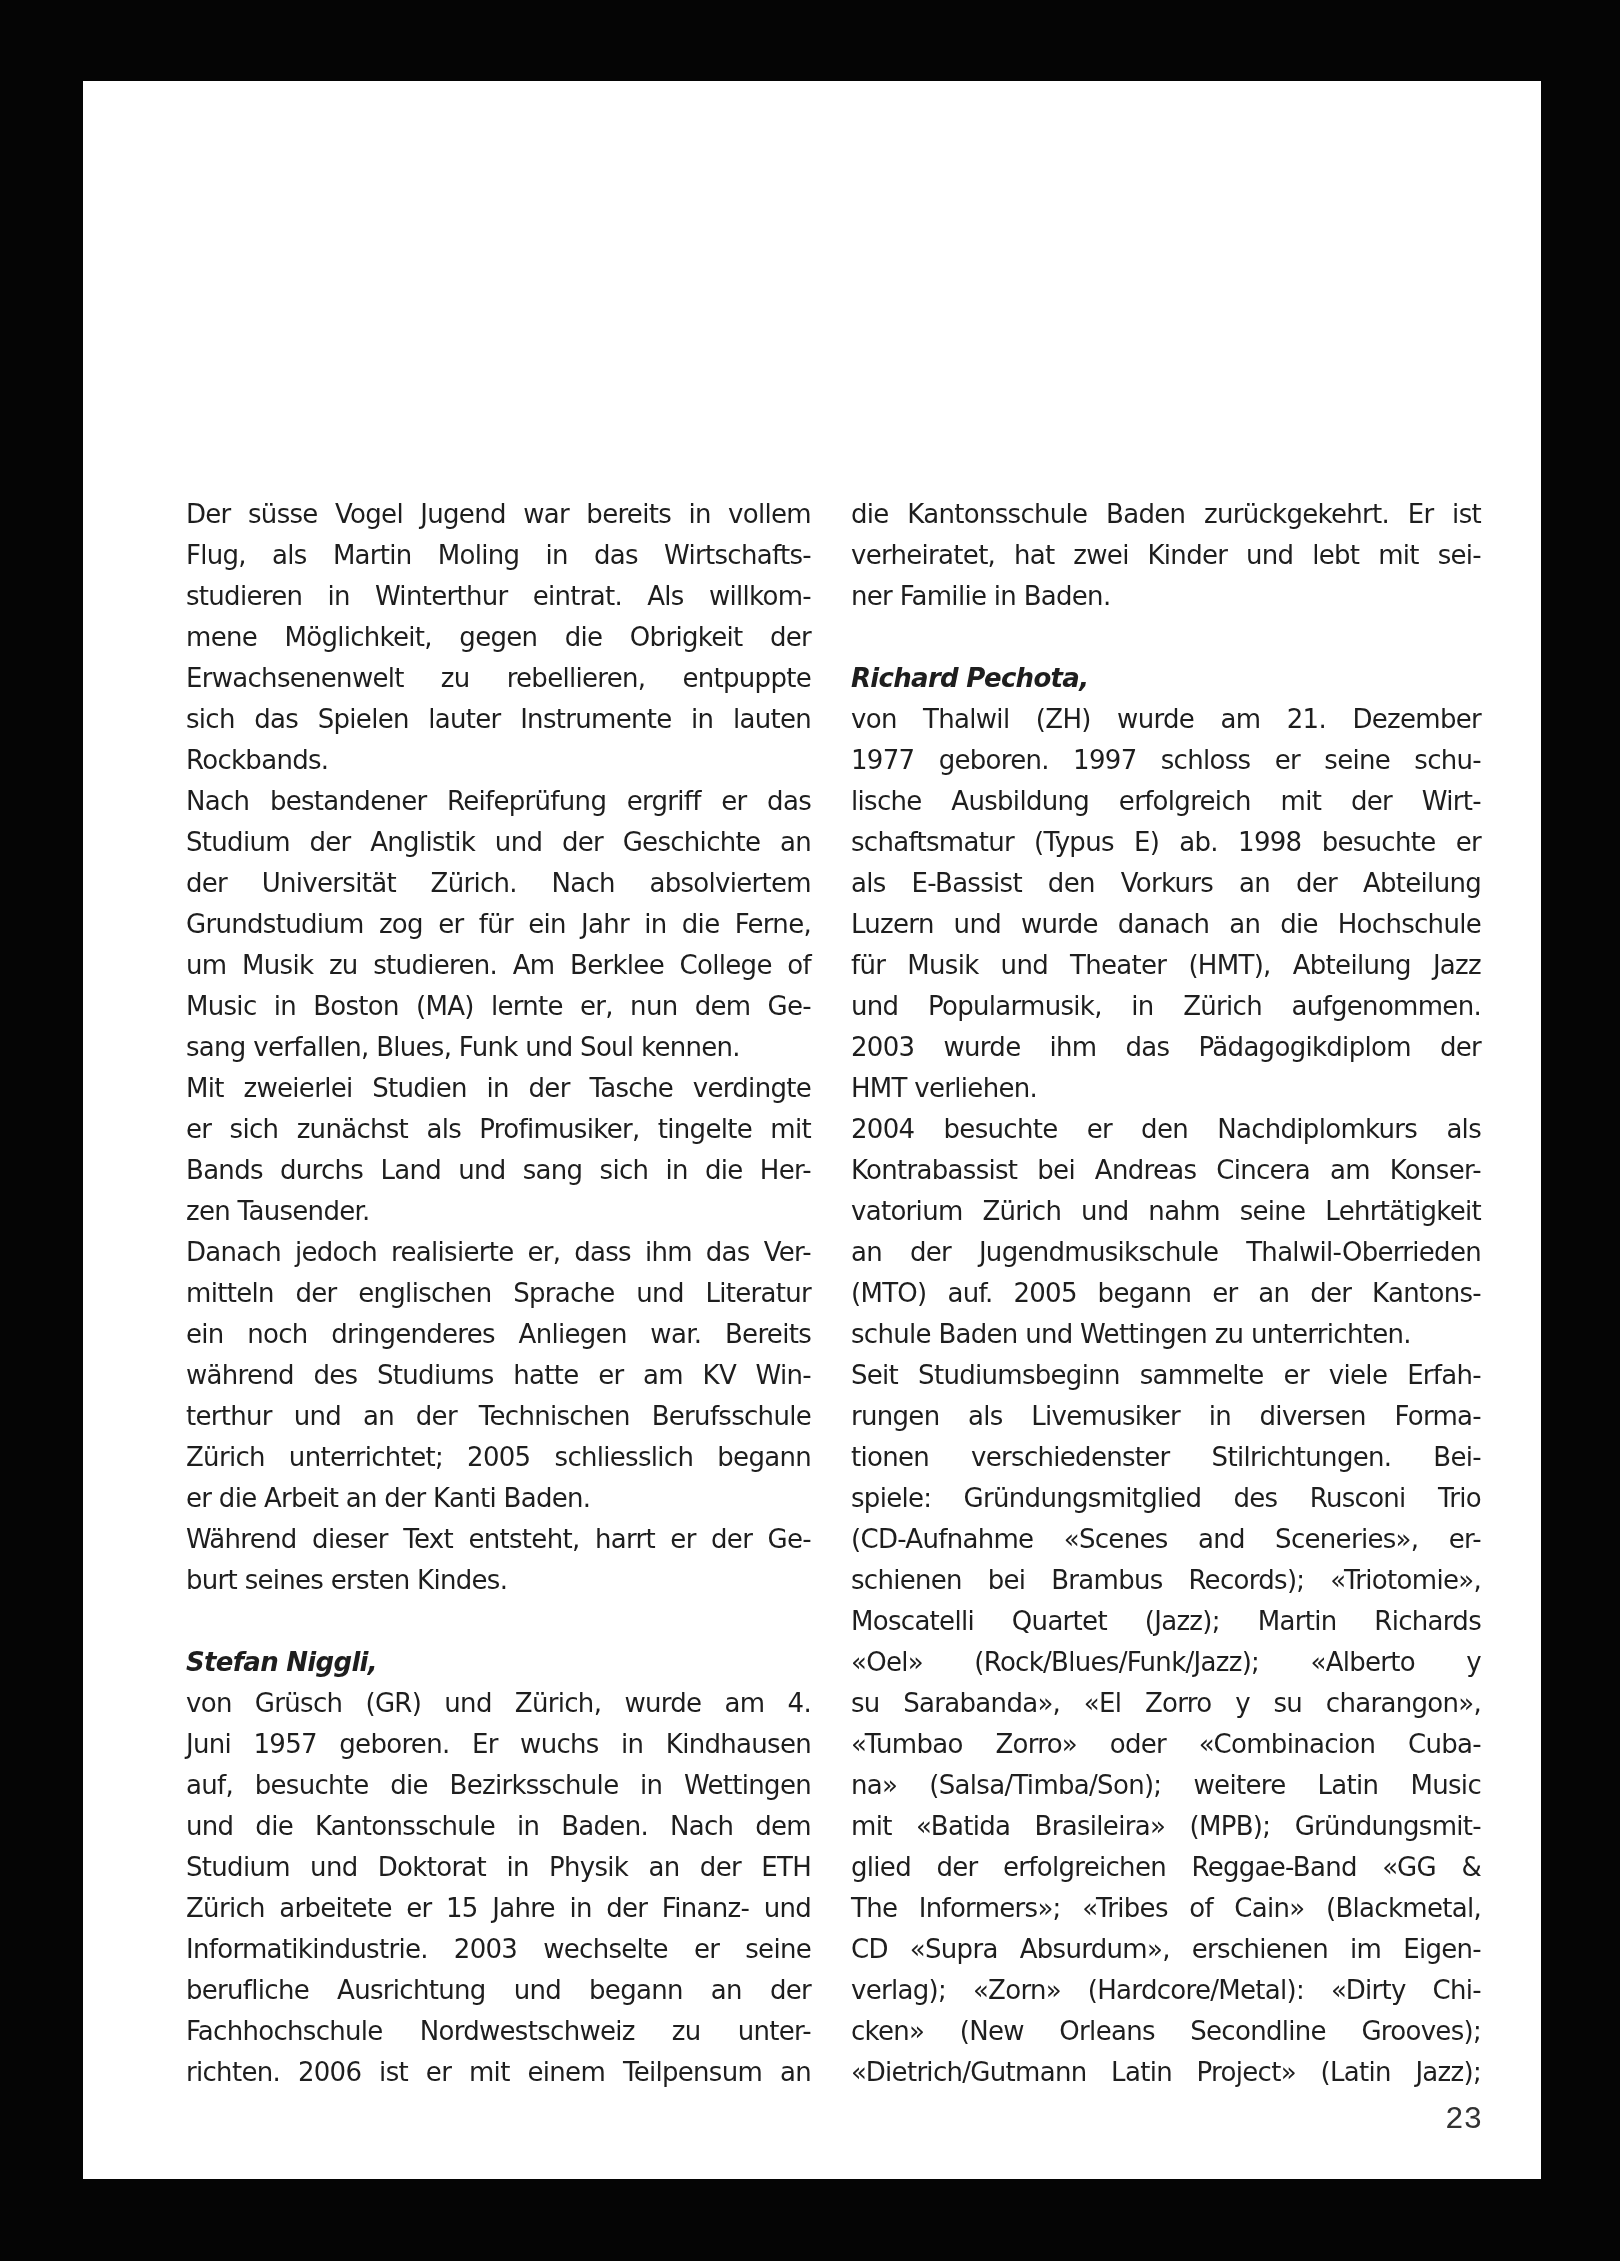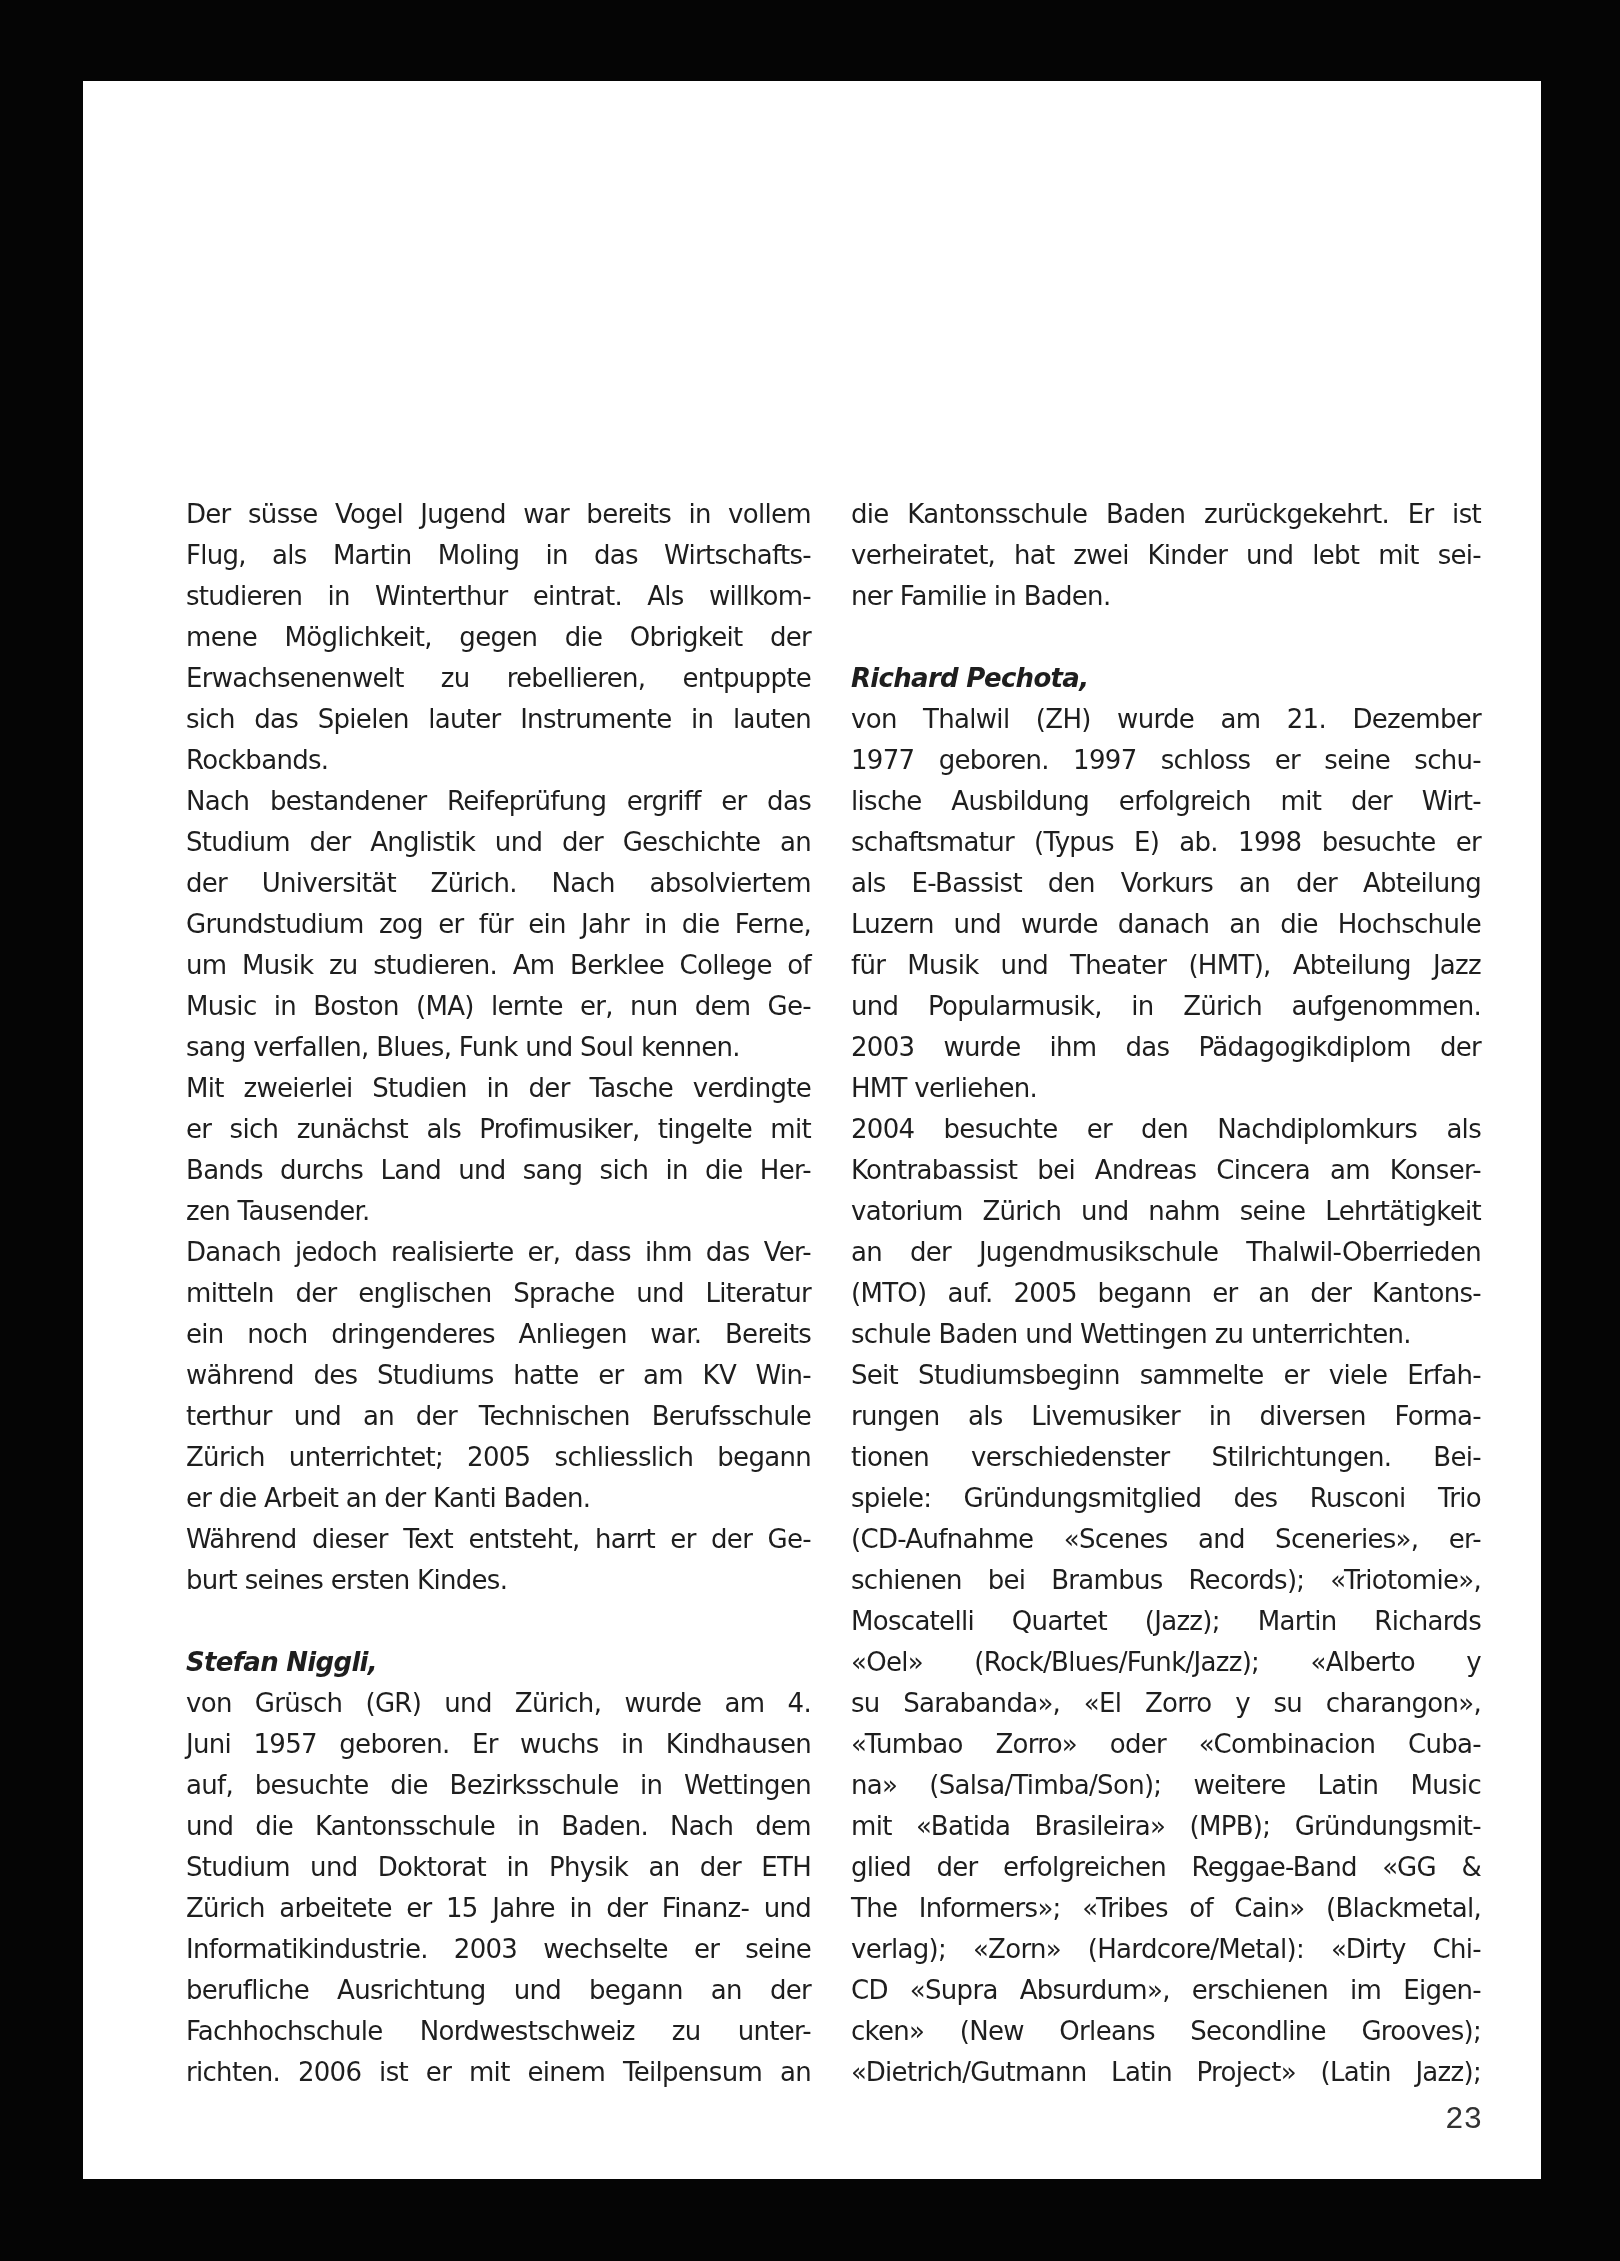--- a/index.html
+++ b/index.html
@@ -122,20 +122,20 @@
     <div class="line justify">(CD-Aufnahme «Scenes and Sceneries», er-</div>
     <div class="line justify">schienen bei Brambus Records); «Triotomie»,</div>
     <div class="line justify">Moscatelli Quartet (Jazz); Martin Richards</div>
     <div class="line justify">«Oel» (Rock/Blues/Funk/Jazz); «Alberto y</div>
     <div class="line justify">su Sarabanda», «El Zorro y su charangon»,</div>
     <div class="line justify">«Tumbao Zorro» oder «Combinacion Cuba-</div>
     <div class="line justify">na» (Salsa/Timba/Son); weitere Latin Music</div>
     <div class="line justify">mit «Batida Brasileira» (MPB); Gründungsmit-</div>
     <div class="line justify">glied der erfolgreichen Reggae-Band «GG &amp;</div>
     <div class="line justify">The Informers»; «Tribes of Cain» (Blackmetal,</div>
+    <div class="line justify">CD «Supra Absurdum», erschienen im Eigen-</div>
     <div class="line justify">verlag); «Zorn» (Hardcore/Metal): «Dirty Chi-</div>
-    <div class="line justify">CD «Supra Absurdum», erschienen im Eigen-</div>
     <div class="line justify">cken» (New Orleans Secondline Grooves);</div>
     <div class="line justify">«Dietrich/Gutmann Latin Project» (Latin Jazz);</div>
   </div>
 
 <div class="page-number">23</div>
 
 
 </body></html>

